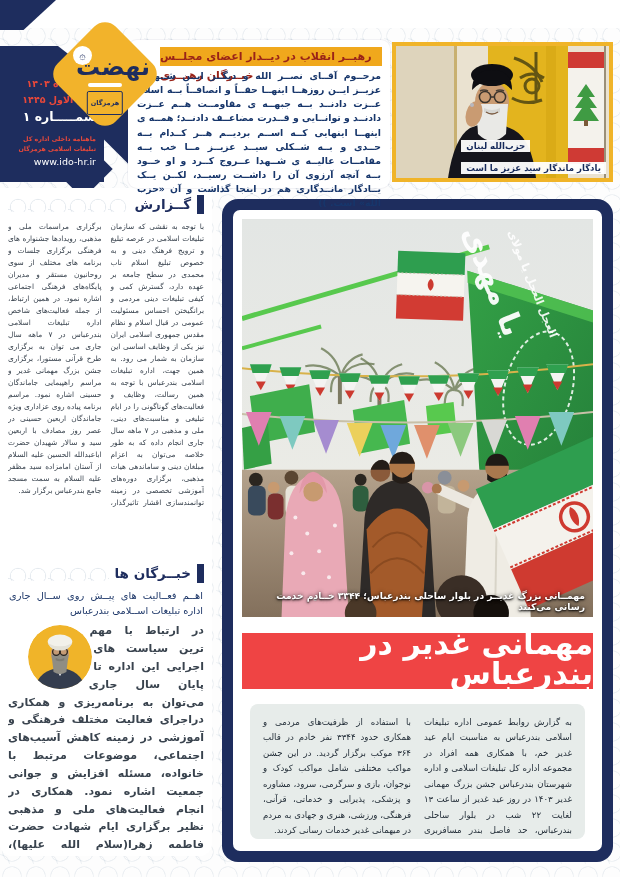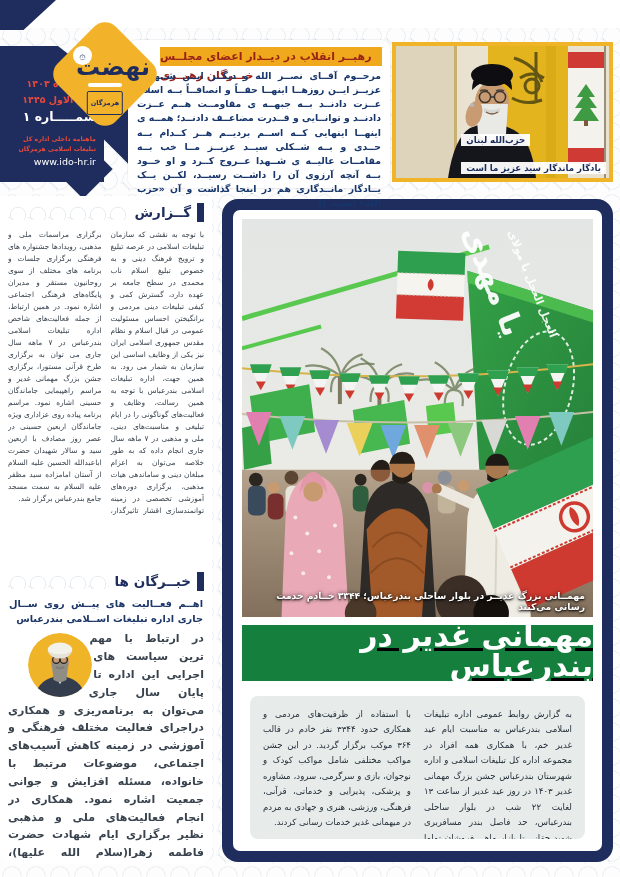--- a/index.html
+++ b/index.html
@@ -47,57 +47,57 @@
   .kicker{margin:7px 8px 3px auto;width:222px;height:19px;background:#f0a81c;color:#9a2318;
     font-weight:bold;font-size:11px;line-height:19px;text-align:left;}
   .quote-text{margin:2px 9px 0;font-size:9.3px;font-weight:bold;color:#17366b;line-height:1.52;
     text-align:justify;}
 
   
   .leader-photo{position:absolute;left:392px;top:42px;width:221px;height:140px;border:4px solid #f0b429;
     box-sizing:border-box;background:#eae2d0;z-index:5;}
   .leader-photo svg{display:block;width:100%;height:100%;}
   .leader-captions{position:absolute;right:3px;bottom:4px;display:flex;flex-direction:column;
-    align-items:flex-end;gap:16px;}
+    align-items:flex-end;gap:10px;}
   .cap{background:rgba(255,255,255,.95);color:#16295a;font-weight:bold;font-size:8.6px;
     padding:1px 5px;white-space:nowrap;}
 
   
-  .left-panel{position:absolute;left:0;top:196px;width:212px;height:668px;background:#fff;
+  .left-panel{position:absolute;left:0;top:188px;width:212px;height:668px;background:#fff;
     border-radius:0 0 12px 12px;box-sizing:border-box;padding:4px 8px 6px;z-index:2;
     display:flex;flex-direction:column;}
   .section-header{display:flex;align-items:center;gap:6px;height:24px;flex:0 0 auto;}
   .sh-bar{width:7px;height:19px;background:#1e2d5e;flex:0 0 auto;}
   .sh-text{font-size:13.5px;font-weight:bold;color:#1e2d5e;white-space:nowrap;}
   .sh-strip{flex:1;height:15px;opacity:.7;
     background-image:
       radial-gradient(circle at 10px 10px, rgba(188,201,214,0) 7px, rgba(188,201,214,.55) 7.5px, rgba(188,201,214,0) 8.6px),
       radial-gradient(circle at 0px 20px, rgba(188,201,214,0) 7px, rgba(188,201,214,.55) 7.5px, rgba(188,201,214,0) 8.6px);
     background-size:20px 20px;}
   .report-text{margin-top:5px;height:340px;overflow:hidden;column-count:2;column-gap:9px;
     font-size:7.4px;line-height:1.62;text-align:justify;color:#39434e;flex:0 0 auto;}
-  .programs-title{margin:4px 1px 4px;font-size:9.8px;font-weight:bold;color:#1c3668;
+  .programs-title{margin:4px 1px 4px;font-size:9.8px;font-weight:normal;color:#1c3668;
     line-height:1.5;text-align:justify;flex:0 0 auto;}
   .programs-text{flex:1;overflow:hidden;font-size:11px;line-height:1.62;text-align:justify;color:#39434e;font-weight:bold;}
   .cleric-photo{float:left;width:64px;height:64px;border-radius:50%;overflow:hidden;
     margin:3px 6px 3px 20px;shape-outside:circle(50%);}
   .cleric-photo svg{display:block;width:100%;height:100%;}
 
   
   .main-panel{position:absolute;left:222px;top:199px;width:391px;height:663px;background:#1e2d5e;
     border-radius:16px;box-sizing:border-box;padding:11px;z-index:2;}
   .main-inner{background:#fff;height:100%;border-radius:7px;box-sizing:border-box;padding:8px;
     display:flex;flex-direction:column;}
   .photo-wrap{position:relative;flex:0 0 398px;margin:1px;overflow:hidden;}
   .photo-wrap svg{display:block;width:100%;height:100%;}
   .photo-caption{position:absolute;left:6px;right:8px;bottom:5px;color:#fff;font-weight:bold;
     font-size:9.2px;text-align:right;
     text-shadow:0 1px 2px rgba(0,0,0,.95), 0 0 4px rgba(0,0,0,.8);margin-top:9px;}
-  .headline-banner{margin:7px 1px 0;height:56px;background:#15803d;display:flex;align-items:center;
-    justify-content:center;flex:0 0 auto;text-decoration:underline;}
+  .headline-banner{margin:15px 1px 0;height:56px;background:#ef4444;display:flex;align-items:center;
+    justify-content:center;flex:0 0 auto;}
   .headline{color:#fff;font-weight:bold;font-size:30px;line-height:1;padding-bottom:4px;}
   .article-box{margin:15px 9px 4px;background:#e7ecea;border-radius:8px;padding:11px 13px;
     flex:1;overflow:hidden;box-sizing:border-box;}
   .article-text{column-count:2;column-gap:13px;font-size:8.6px;line-height:1.8;text-align:justify;
     color:#1d2833;}
 </style>
 </head>
 <body>
 
 <div class="page">

